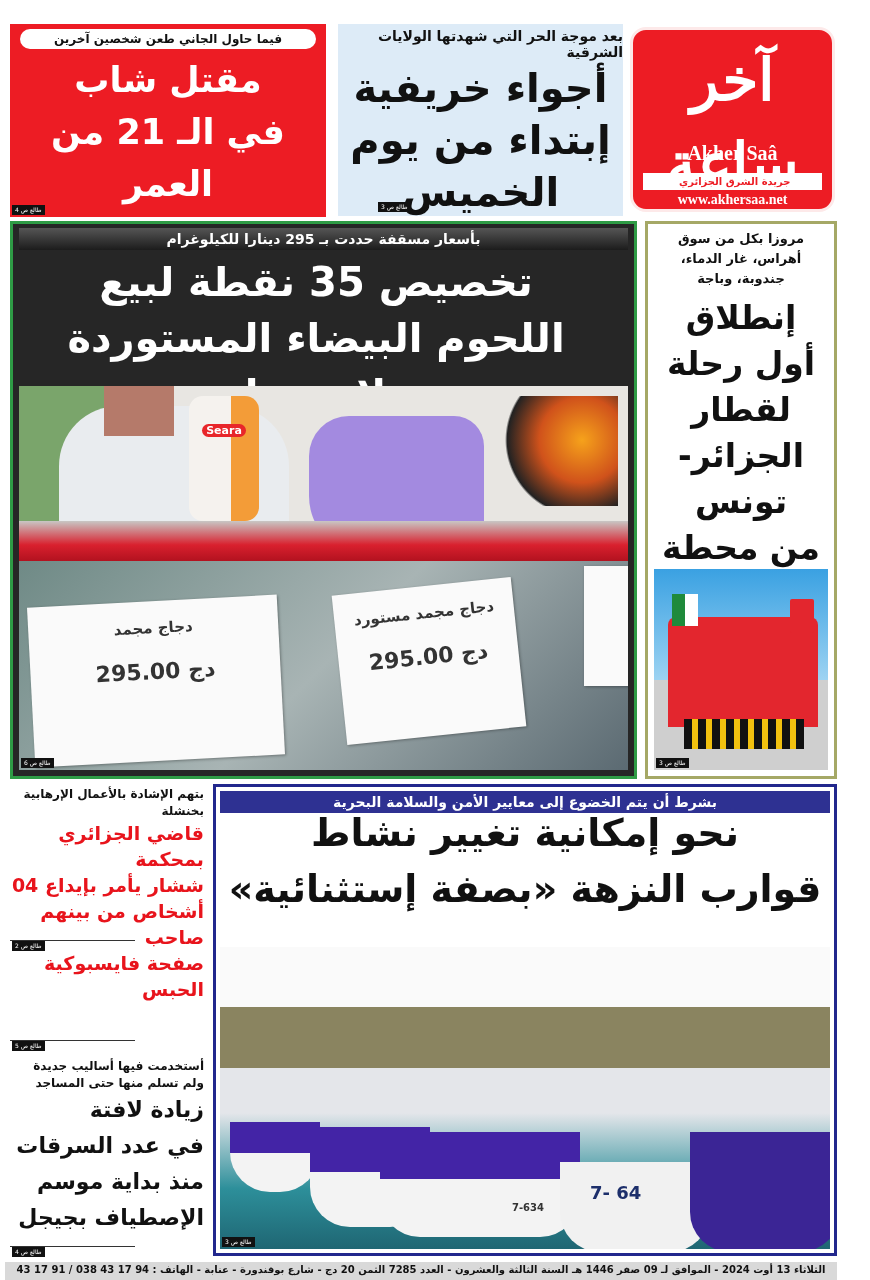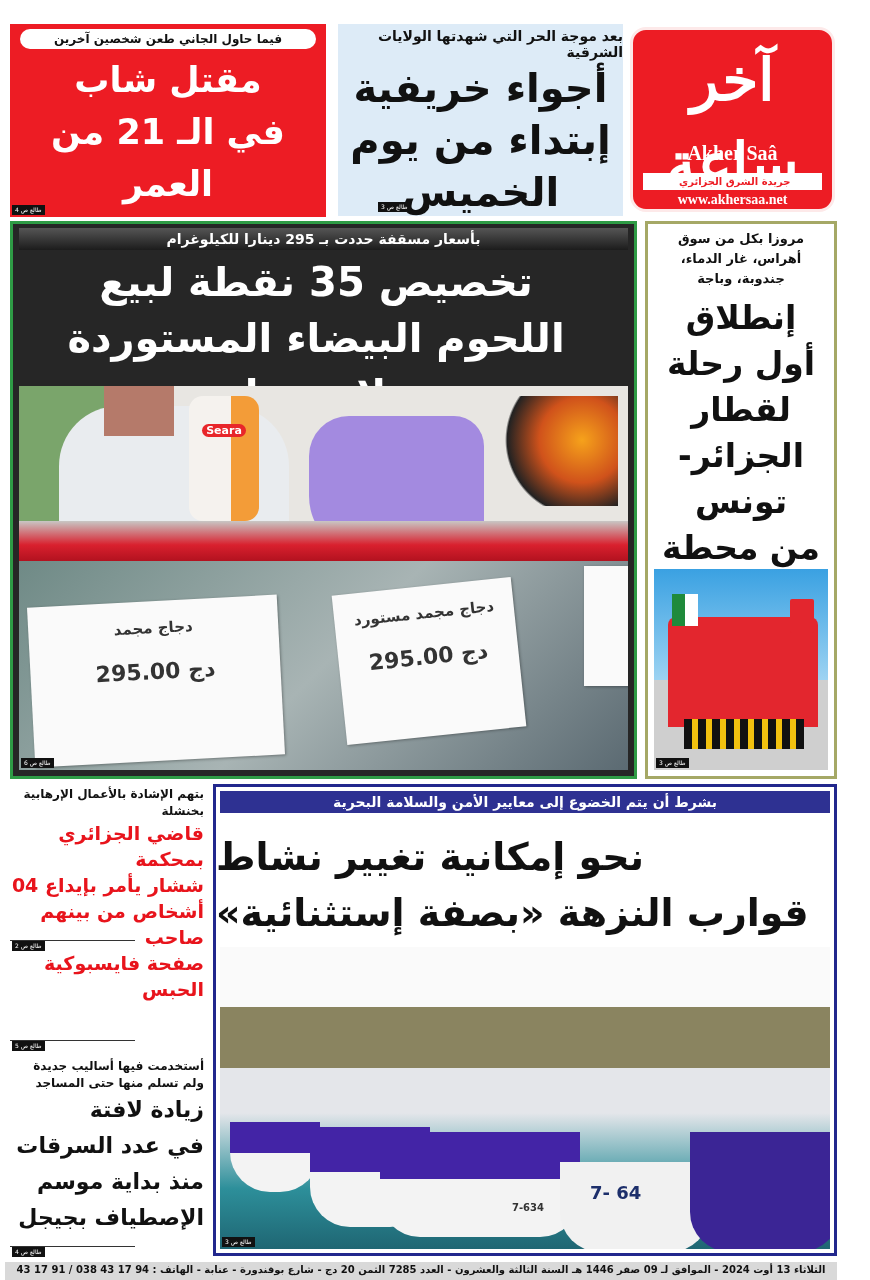--- a/index.html
+++ b/index.html
@@ -58,21 +58,21 @@
   
   #side { left: 0; top: 782px; width: 210px; height: 478px; }
   .side-story { position: absolute; left: 8px; right: 6px; }
   .side-story .kicker { font-size: 12px; font-weight: bold; color: #111; line-height: 17px; }
   .side-story .head { font-size: 19px; font-weight: bold; line-height: 26px; }
   .rule { position: absolute; left: 10px; width: 125px; height: 1px; background: #333; }
 
   
   #boats { left: 213px; top: 784px; width: 624px; height: 472px; background: #fff; border: 3px solid #22288d; }
   #boats .kicker { position: absolute; top: 4px; left: 4px; right: 4px; height: 22px; background: #2e3192; text-align: center; color: #fff; font-size: 14px; font-weight: bold; line-height: 22px; }
-  #boats .head { position: absolute; top: 42px; left: 0; right: 0; text-align: left; color: #111; font-size: 38px; font-weight: bold; line-height: 56px; }
+  #boats .head { position: absolute; top: 18px; left: 0; right: 0; text-align: center; color: #111; font-size: 38px; font-weight: bold; line-height: 56px; }
   #boats .photo { position: absolute; left: 4px; right: 4px; top: 160px; bottom: 4px; background: linear-gradient(#fafafa 0 20%, #8a8460 20% 40%, #e4e6ea 40% 55%, #2d8f9a 80%, #1f6673); overflow: hidden; }
   .hull { position: absolute; background: linear-gradient(#4324a6 0 45%, #f3f3f3 45%); border-radius: 0 0 40px 40px; }
 
   
   #footer { left: 5px; top: 1262px; width: 832px; height: 21px; background: #d9d9d9; text-align: center; font-size: 10px; line-height: 15px; color: #111; font-weight: bold; }
 </style>
 </head>
 <body>
 
 <div id="masthead" class="abs">

